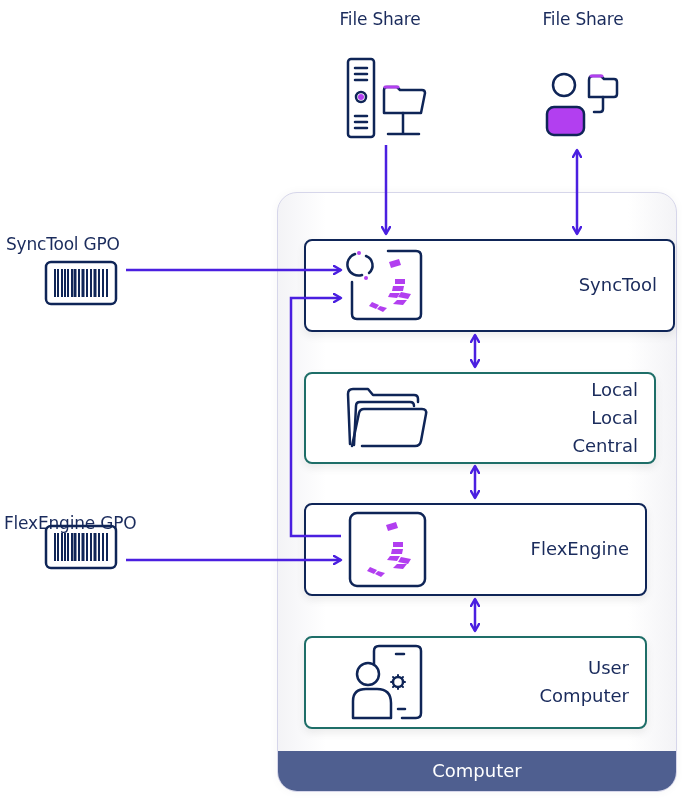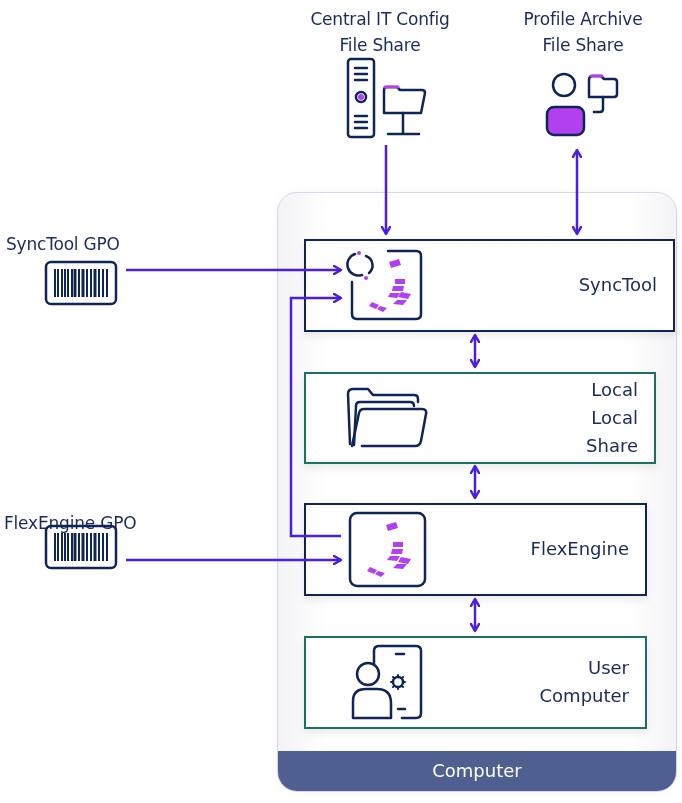--- a/index.html
+++ b/index.html
@@ -5,53 +5,51 @@
   html, body { margin:0; padding:0; }
   body { width:682px; height:803px; background:#ffffff; position:relative; overflow:hidden;
          font-family:"DejaVu Sans", sans-serif; color:#0f2557; }
   .abs { position:absolute; }
   .label { font-size:17px; color:#1a2b5c; text-align:center; line-height:26px; letter-spacing:-0.2px; }
   .computer { left:277px; top:192px; width:398px; height:598px; border:1px solid #d6d6ea; border-radius:20px;
               background:linear-gradient(90deg,#f3f3f6 0%, #ffffff 12%, #ffffff 88%, #f3f3f6 100%); overflow:hidden;
               box-shadow:0 0 10px rgba(0,0,0,0.04); }
   .computer-footer { position:absolute; left:0; right:0; bottom:0; height:40px; background:#4f5f90;
               color:#ffffff; font-size:18px; text-align:center; line-height:40px; }
-  .box { position:absolute; background:#ffffff; border-radius:0; box-shadow:0 4px 8px rgba(0,0,0,0.08); }
+  .box { position:absolute; background:#ffffff; border-radius:8px; box-shadow:0 4px 8px rgba(0,0,0,0.08); }
   .box.navy { border:2px solid #0f2557; }
   .box.teal { border:2px solid #1e6e68; }
   .box-text { position:absolute; right:16px; font-size:18px; color:#1a2b5c; text-align:right; line-height:28px; }
   svg { position:absolute; left:0; top:0; overflow:visible; }
 </style>
 </head>
 <body>
 
 <div class="abs label" style="left:290px; top:6px; width:180px;">
-  <div>Central IT Config</div>
   <div>File Share</div>
 </div>
 <div class="abs label" style="left:488px; top:6px; width:190px;">
-  <div>Profile Archive</div>
   <div>File Share</div>
 </div>
 
 <div class="abs label" style="left:6px; top:231px; text-align:center;">SyncTool GPO</div>
 <div class="abs label" style="left:4px; top:510px; text-align:left;">FlexEngine GPO</div>
 
 <div class="abs computer">
   <div class="computer-footer">Computer</div>
 </div>
 
 <div class="box navy" style="left:304px; top:239px; width:367px; height:89px;">
   <div class="box-text" style="top:30px;">SyncTool</div>
 </div>
 <div class="box teal" style="left:304px; top:372px; width:339px; height:88px;padding-left:9px;">
   <div class="box-text" style="top:2px;">
     <div>Local</div>
     <div>Local</div>
-    <div>Share</div>
+    <div>Central</div>
   </div>
 </div>
 <div class="box navy" style="left:304px; top:503px; width:339px; height:89px;">
   <div class="box-text" style="top:30px;">FlexEngine</div>
 </div>
 <div class="box teal" style="left:304px; top:636px; width:339px; height:89px;">
   <div class="box-text" style="top:16px;">
     <div>User</div>
     <div>Computer</div>
   </div>

